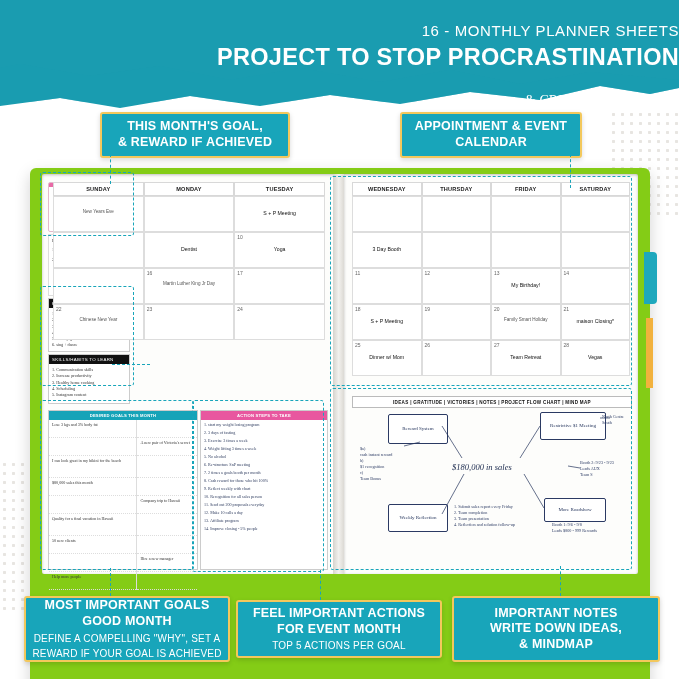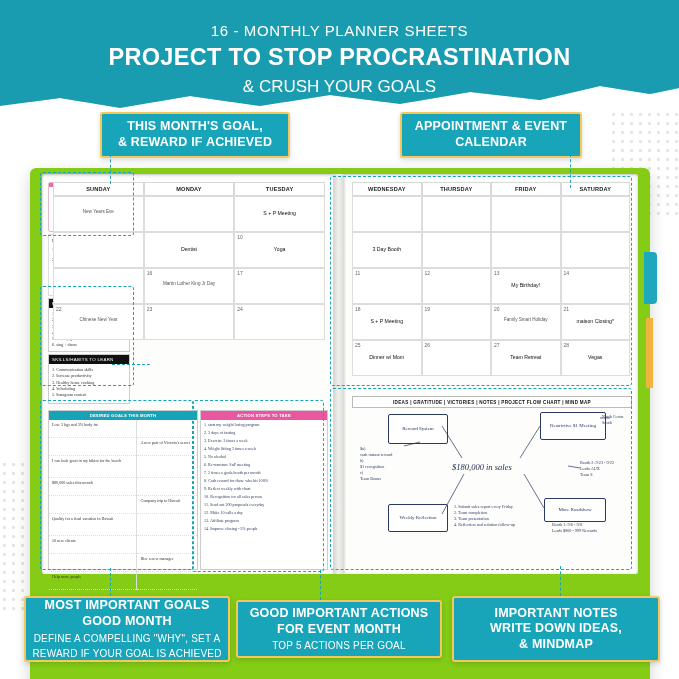--- a/index.html
+++ b/index.html
@@ -16,24 +16,24 @@
     position:absolute;left:0;top:0;width:679px;height:110px;
     background:#1a9cb0;
     clip-path:polygon(0 0,679px 0,679px 88px,650px 94px,600px 86px,540px 100px,470px 92px,400px 104px,330px 95px,260px 106px,190px 96px,120px 108px,60px 98px,0 106px);
     overflow:hidden;
   }
   .banner:after{
     content:"";position:absolute;left:-20px;top:62px;width:720px;height:40px;
     background:#1a9cb0;opacity:.55;
     clip-path:polygon(0 10px,40px 2px,110px 14px,180px 4px,250px 18px,320px 6px,400px 20px,470px 8px,540px 22px,610px 10px,700px 18px,700px 40px,0 40px);
   }
-  .banner-txt{position:absolute;left:0;top:0;width:679px;text-align:center;color:#ffffff;z-index:3;}
+  .banner-txt{position:absolute;left:0;top:0;width:679px;text-align:right;color:#ffffff;z-index:3;}
   .bt1{font-size:15px;letter-spacing:.6px;margin-top:22px;}
   .bt2{font-size:23.5px;font-weight:bold;letter-spacing:.3px;margin-top:5px;white-space:nowrap;}
-  .bt3{font-size:17px;margin-top:6px;}
+  .bt3{font-size:14px;margin-top:22px;font-family:Liberation Serif, serif;}
 
   
   .dots{position:absolute;width:70px;height:150px;opacity:.5;
     background-image:radial-gradient(#cfcac2 1.4px, transparent 1.5px);
     background-size:9px 9px;}
   .dots.left{left:0;top:460px;}
   .dots.right{right:0;top:110px;height:110px;}
 
   
   .book{
@@ -424,21 +424,21 @@
   <div class="callout" style="left:24px;top:596px;width:202px;height:62px;">
     <div class="t1">MOST IMPORTANT GOALS</div>
     <div class="t1">GOOD MONTH</div>
     <div class="t2">DEFINE A COMPELLING "WHY", SET A</div>
     <div class="t2">REWARD IF YOUR GOAL IS ACHIEVED</div>
   </div>
   <div class="conn" style="left:110px;top:568px;height:28px;"></div>
   <div class="dashbox" style="left:40px;top:400px;width:152px;height:168px;"></div>
 
   <div class="callout" style="left:236px;top:600px;width:202px;height:54px;">
-    <div class="t1">GOOD IMPORTANT ACTIONS</div>
+    <div class="t1">FEEL IMPORTANT ACTIONS</div>
     <div class="t1">FOR EVENT MONTH</div>
     <div class="t2">TOP 5 ACTIONS PER GOAL</div>
   </div>
   <div class="conn" style="left:320px;top:570px;height:30px;"></div>
   <div class="dashbox" style="left:192px;top:400px;width:130px;height:170px;"></div>
 
   <div class="callout" style="left:452px;top:596px;width:204px;height:62px;">
     <div class="t1">IMPORTANT NOTES</div>
     <div class="t1">WRITE DOWN IDEAS,</div>
     <div class="t1">&amp; MINDMAP</div>

